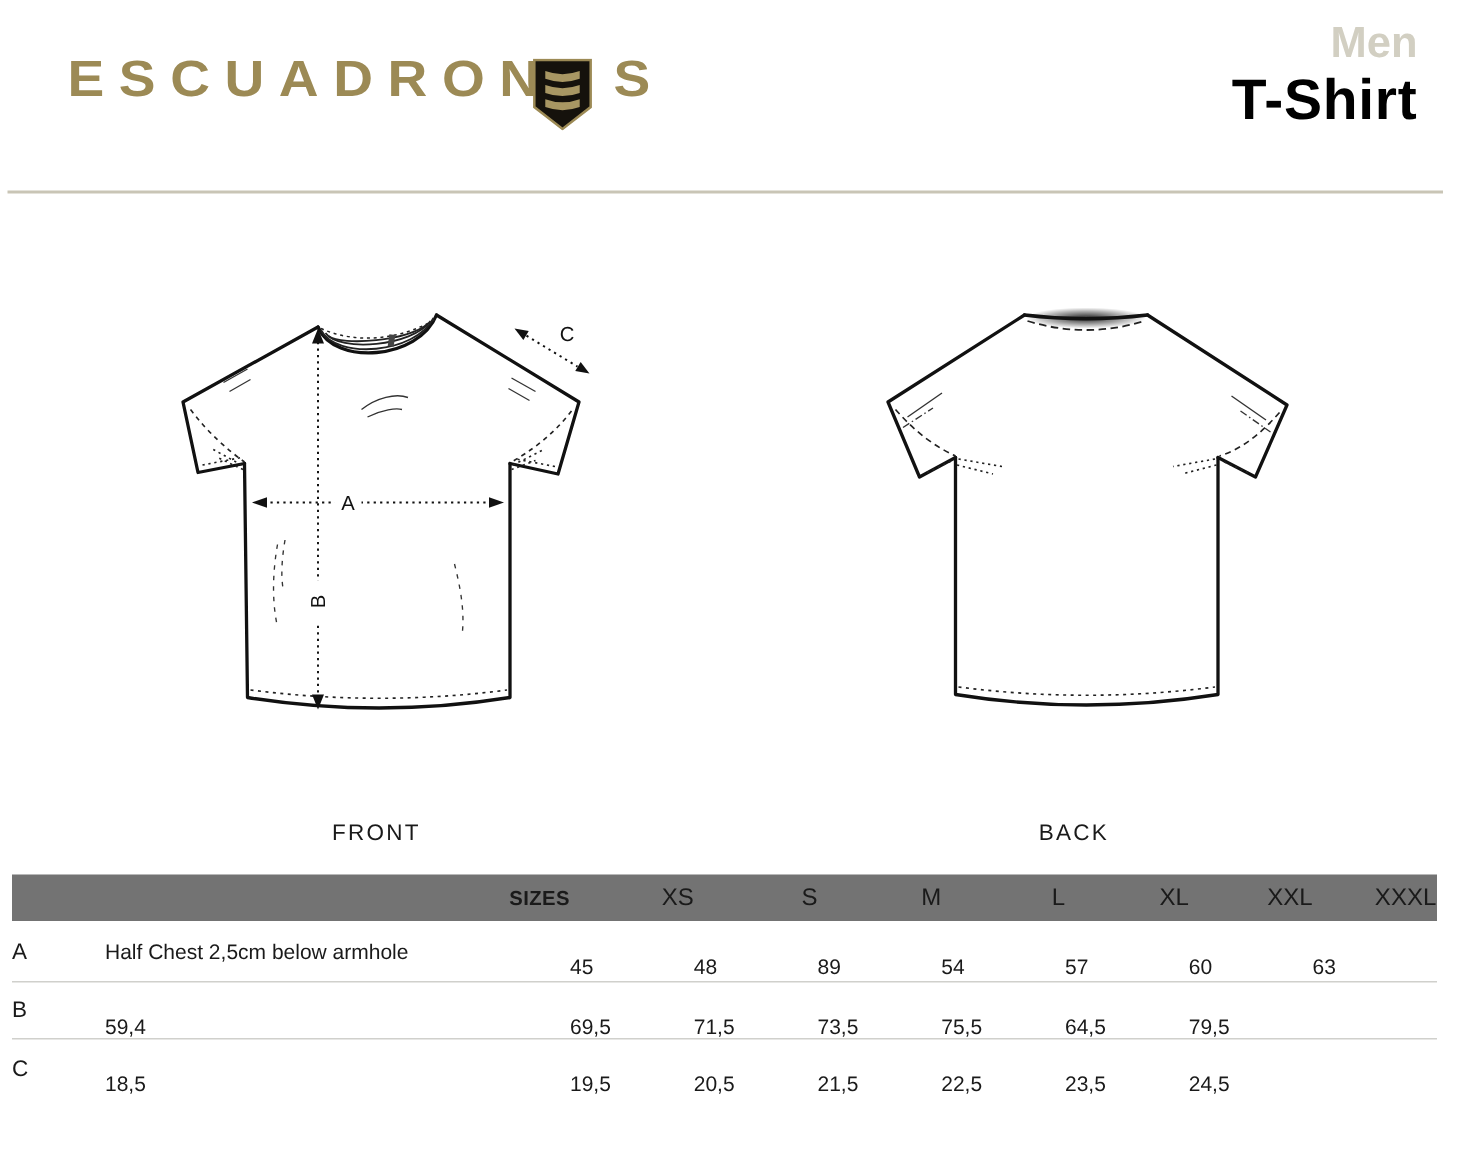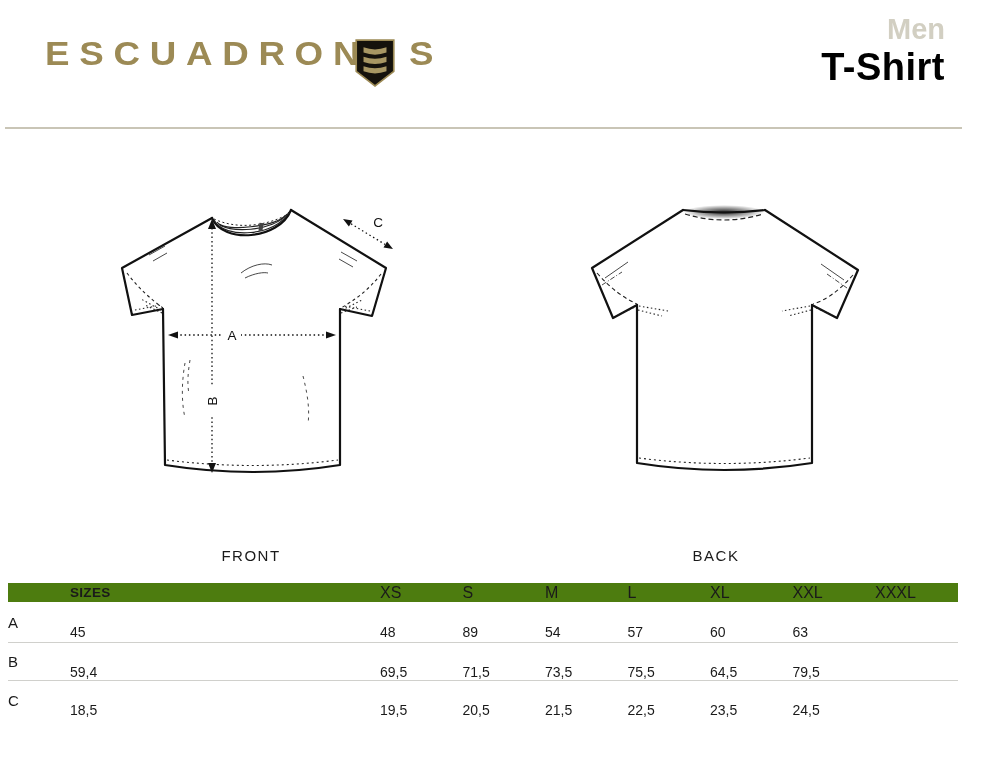--- a/index.html
+++ b/index.html
@@ -44,21 +44,21 @@
   svg text { font-family:"Liberation Sans", sans-serif; fill:#111; }
 
   
   .size-table { position:absolute; left:8px; top:583px; width:950px; font-size:14px; }
   .trow {
     display:grid;
     grid-template-columns:62px 310px repeat(7, 82.5px);
     align-items:center;
   }
   .trow > div { padding:0; }
-  .thead { height:19px; background:#4d7c0f; }
+  .thead { height:31px; background:#737373;text-align:right; }
   .thead .label-cell { font-weight:700; font-size:13.5px; letter-spacing:0.3px; }
   .thead .size-cell { font-size:16px; }
   .tr { height:38px; border-bottom:1px solid #d0d0cc; }
   .tr-a { height:41px; }
   .tr-c { border-bottom:none; }
   .letter-cell { padding-left:5px; font-size:15px; }
   .label-cell { font-size:14px; }
   .num-cell { font-size:14px;margin-top:20px; }
 </style>
 </head>
@@ -198,20 +198,21 @@
       <div class="size-cell">S</div>
       <div class="size-cell">M</div>
       <div class="size-cell">L</div>
       <div class="size-cell">XL</div>
       <div class="size-cell">XXL</div>
       <div class="size-cell">XXXL</div>
     </div>
 
     <div class="trow tr tr-a">
       <div class="letter-cell">A</div>
+      <div class="label-cell">Half Chest 2,5cm below armhole</div>
       <div class="num-cell">45</div>
       <div class="num-cell">48</div>
       <div class="num-cell">89</div>
       <div class="num-cell">54</div>
       <div class="num-cell">57</div>
       <div class="num-cell">60</div>
       <div class="num-cell">63</div>
     </div>
 
     <div class="trow tr tr-b">

